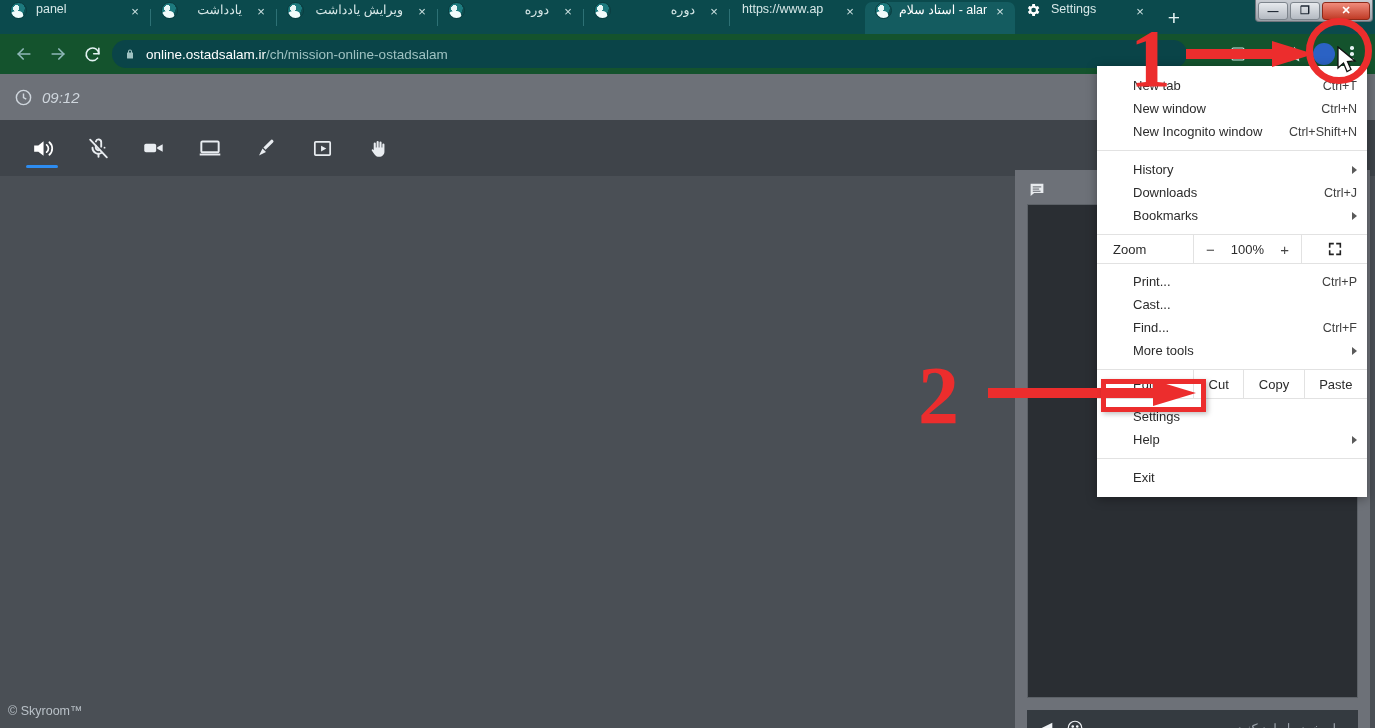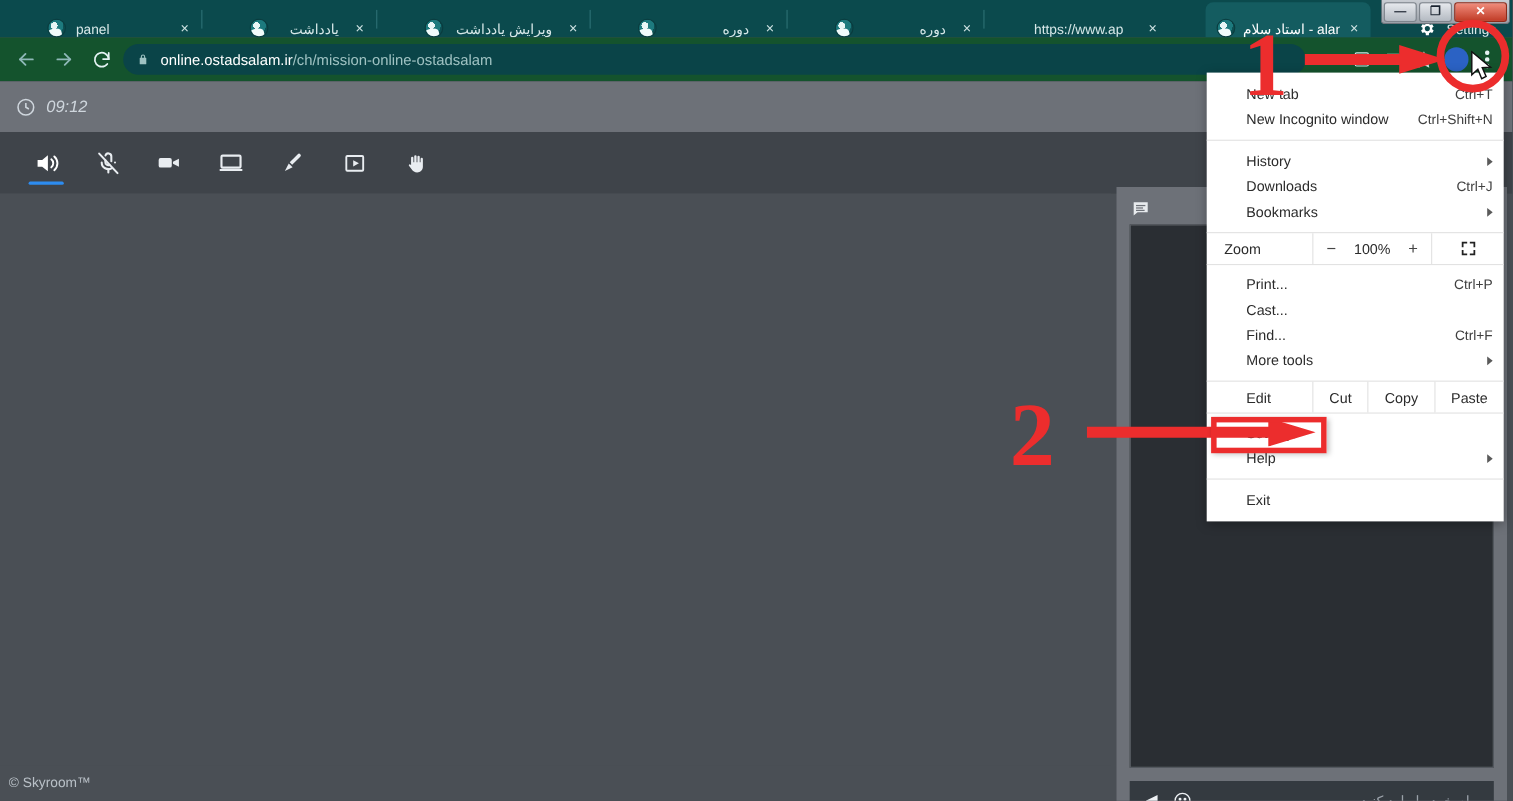--- a/index.html
+++ b/index.html
@@ -13,26 +13,26 @@
 
   
   .chrome-tabstrip {
     position: absolute; top: 0; left: 0; width: 1375px; height: 34px;
     background: #0b4a4d;
     display: flex; align-items: flex-end;
   }
   .tab {
     position: relative;
     height: 32px;
-    display: flex; align-items: flex-end;
+    display: flex; align-items: flex-start;
     padding: 0 6px 0 10px;
     color: #d7e8e8;
     font-size: 12.5px;
     flex: 0 0 auto;
-    border-top-left-radius: 7px; border-top-right-radius: 7px; margin-left: 33px;
+    border-top-left-radius: 7px; border-top-right-radius: 7px;
   }
   .tab.active { background: #145c60; color: #ffffff; }
   .tab .favicon {
     width: 17px; height: 17px; border-radius: 50%;
     background: radial-gradient(circle at 35% 35%, #e8f6f6 0 22%, #1d7a7e 23% 60%, #0d4f52 61% 100%);
     flex: 0 0 auto; margin-right: 7px;
     border: 1px solid #0a3c3f;
     overflow: hidden; position: relative;
   }
   .tab .favicon::after {
@@ -449,20 +449,24 @@
     </div>
   </div>
 
   <div class="cmenu">
 
     <div class="cmi">
       <span class="lbl">New tab</span>
       <span class="accel">Ctrl+T</span>
     </div>
     <div class="cmi">
+      <span class="lbl">New window</span>
+      <span class="accel">Ctrl+N</span>
+    </div>
+    <div class="cmi">
       <span class="lbl">New Incognito window</span>
       <span class="accel">Ctrl+Shift+N</span>
     </div>
 
     <div class="cm-sep"></div>
 
     <div class="cmi">
       <span class="lbl">History</span>
       <span class="arrow"></span>
     </div>

